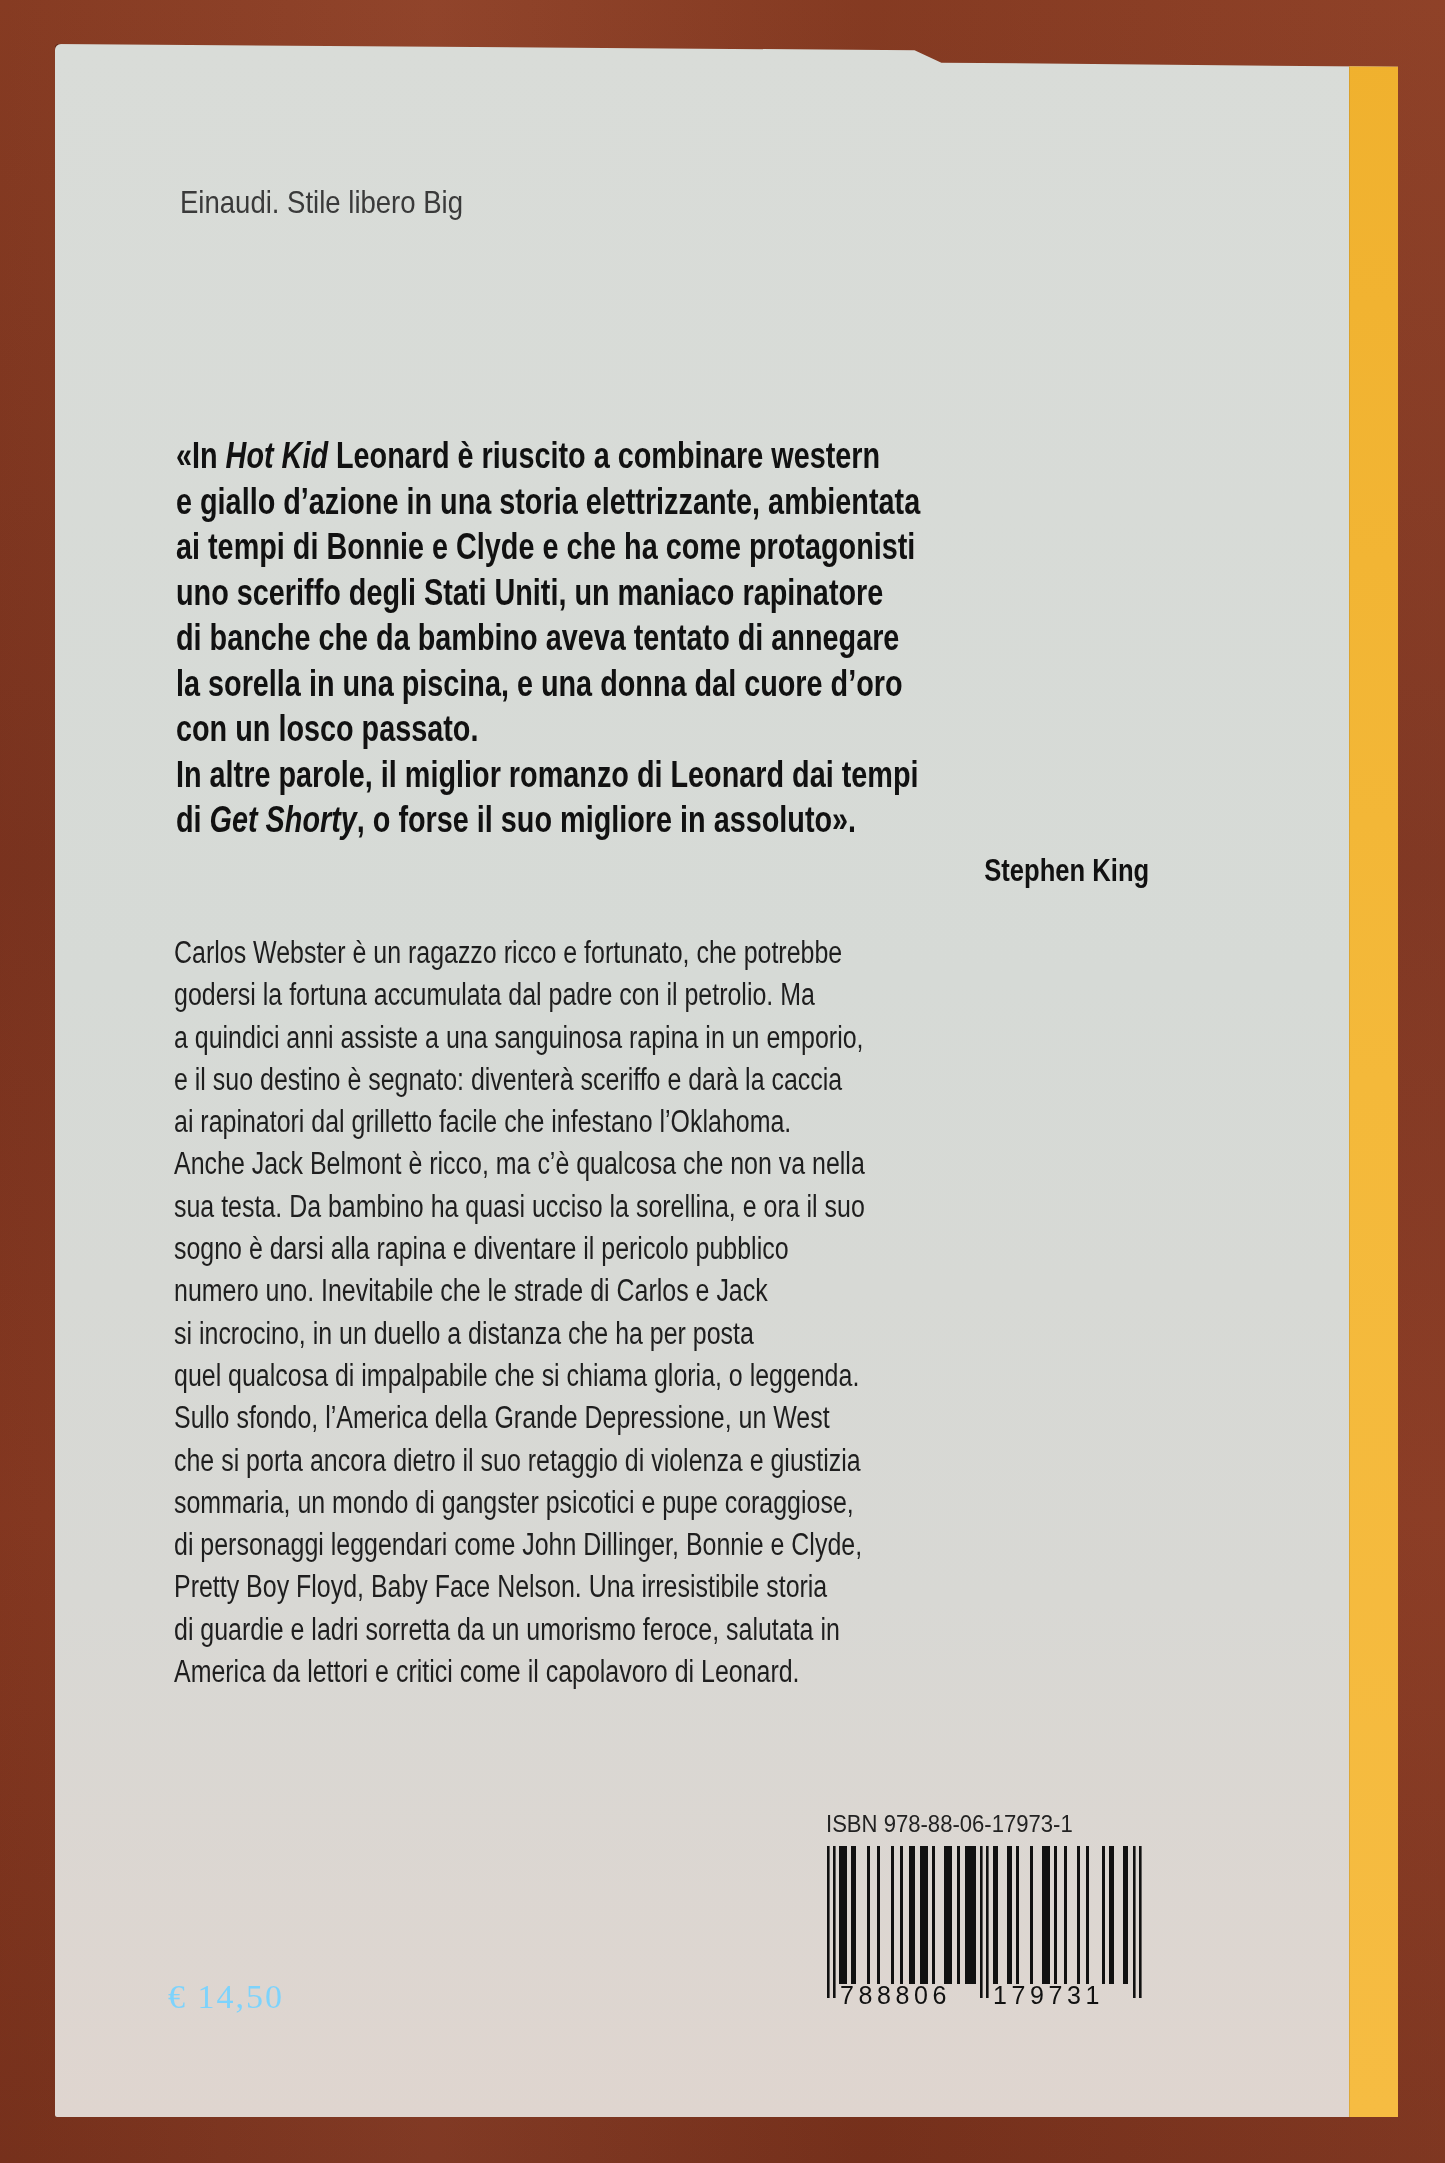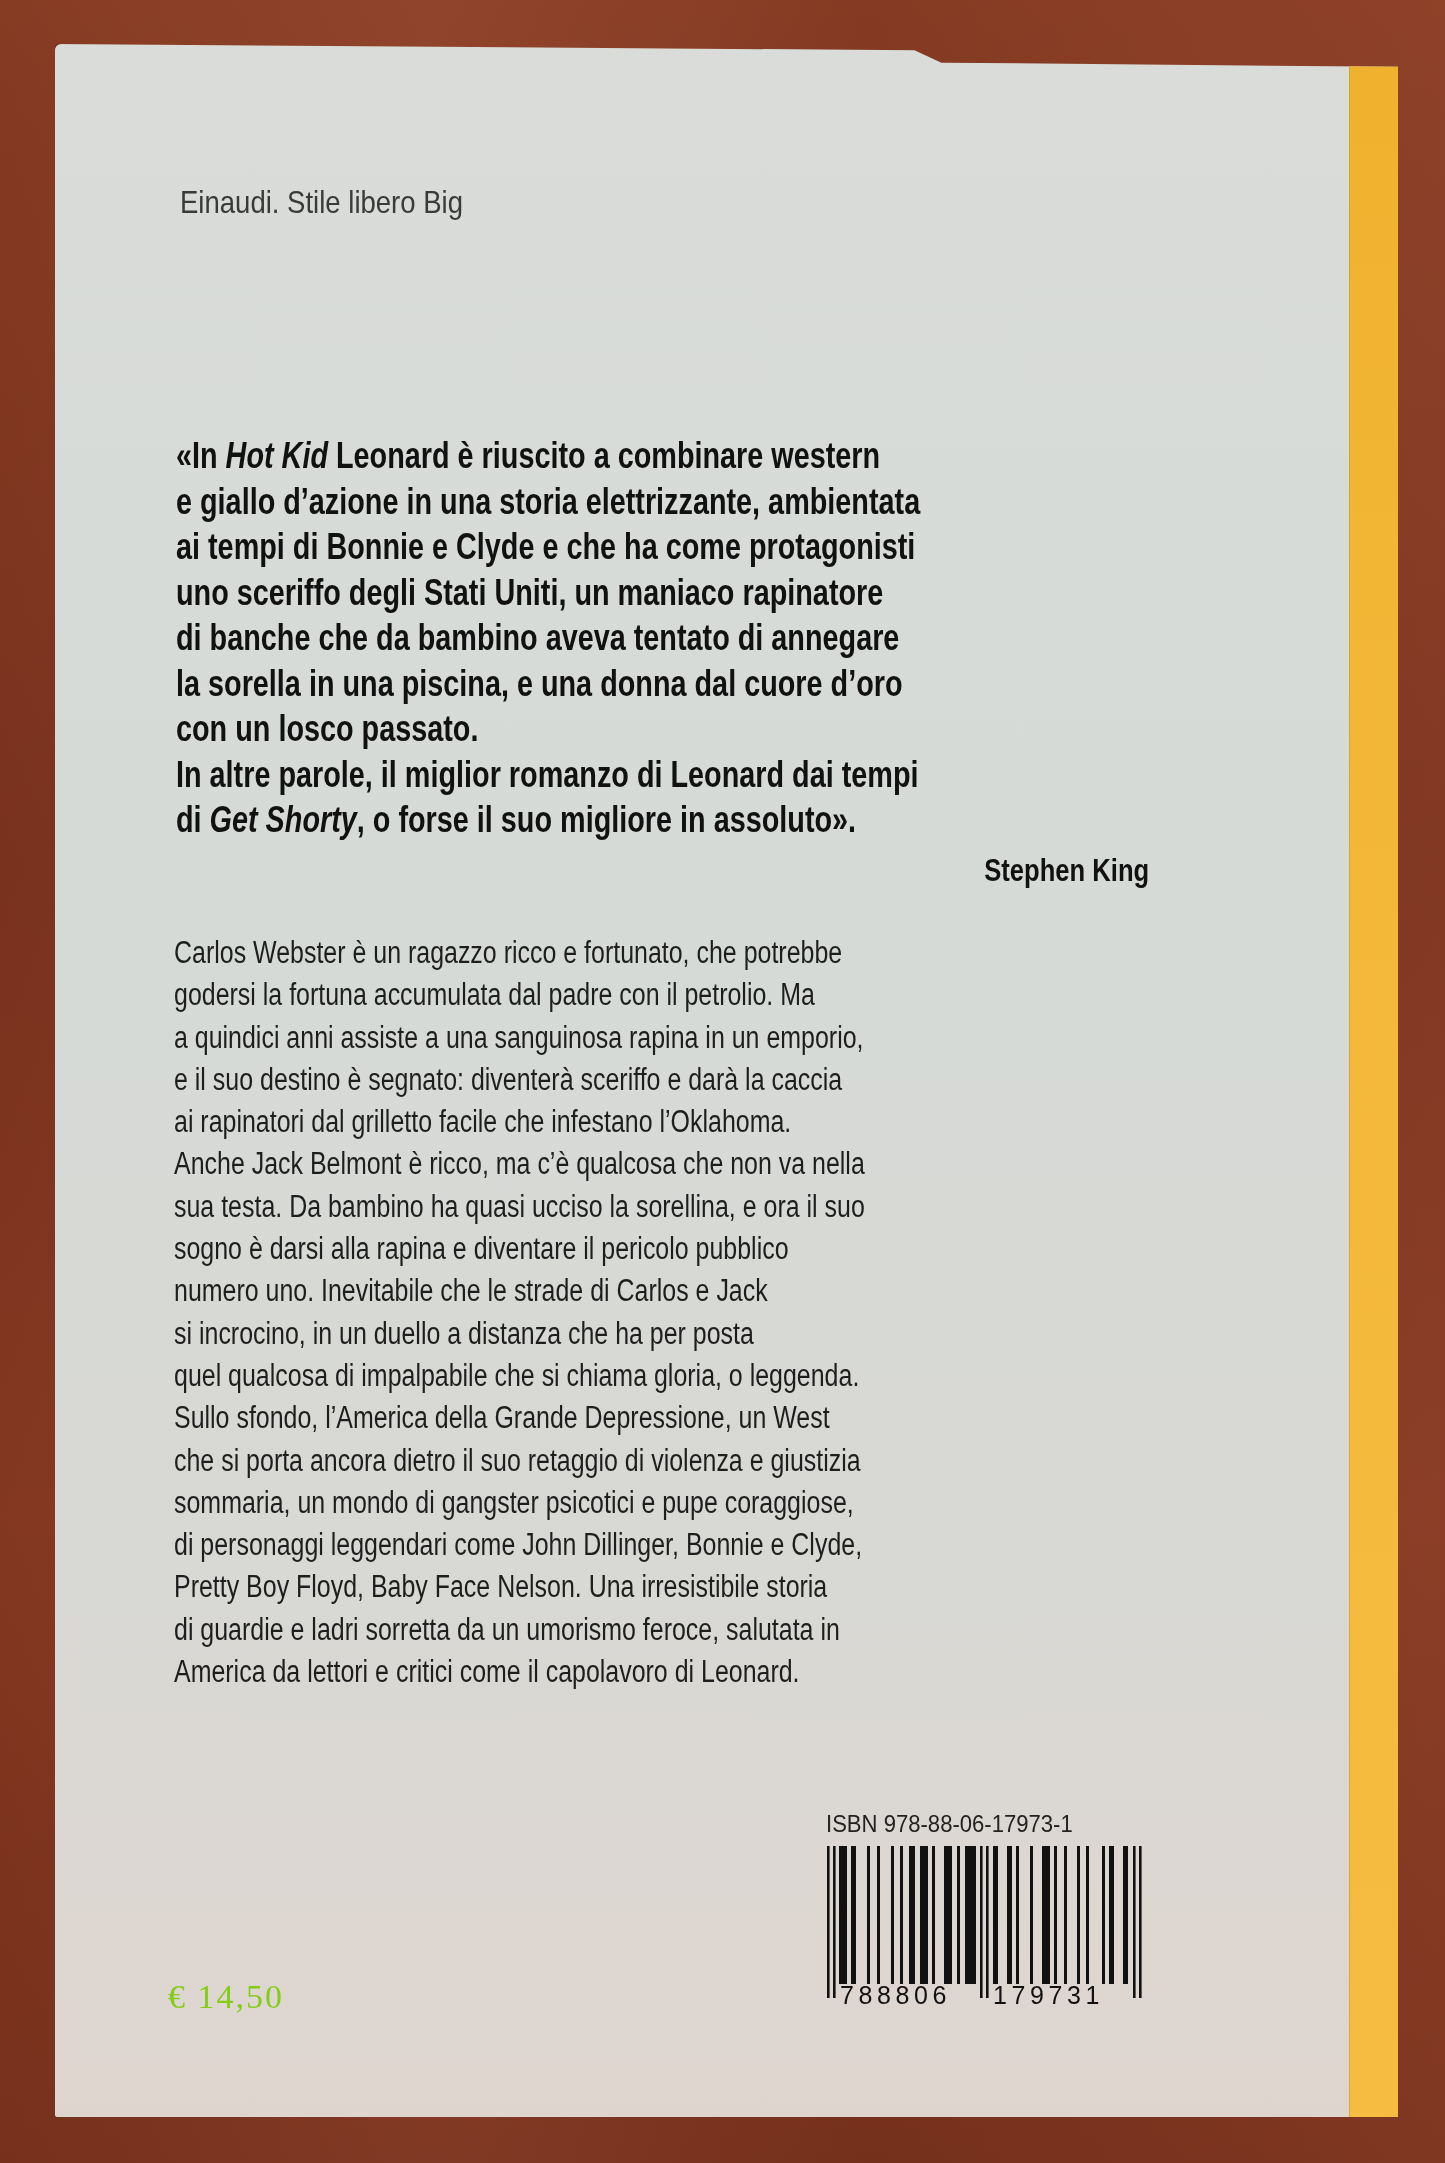--- a/index.html
+++ b/index.html
@@ -49,21 +49,21 @@
   .isbn-text {
     position:absolute; left:826px; top:1810px;
     font-size:24px; color:#222; white-space:nowrap;
     transform:scaleX(0.92); transform-origin:left top;
   }
   .barcode {
     position:absolute; left:827px; top:1846px; width:318px; height:160px;
   }
   .price {
     position:absolute; left:168px; top:1978px;
-    font-family:"Liberation Serif", serif; font-size:34px; color:#84cc16;
+    font-family:"Liberation Serif", serif; font-size:34px; color:#7dd3fc;
     letter-spacing:2px; white-space:nowrap;
   }
 </style>
 </head>
 <body>
 
 <div class="book">
   <div class="flap"></div>
 </div>
 

